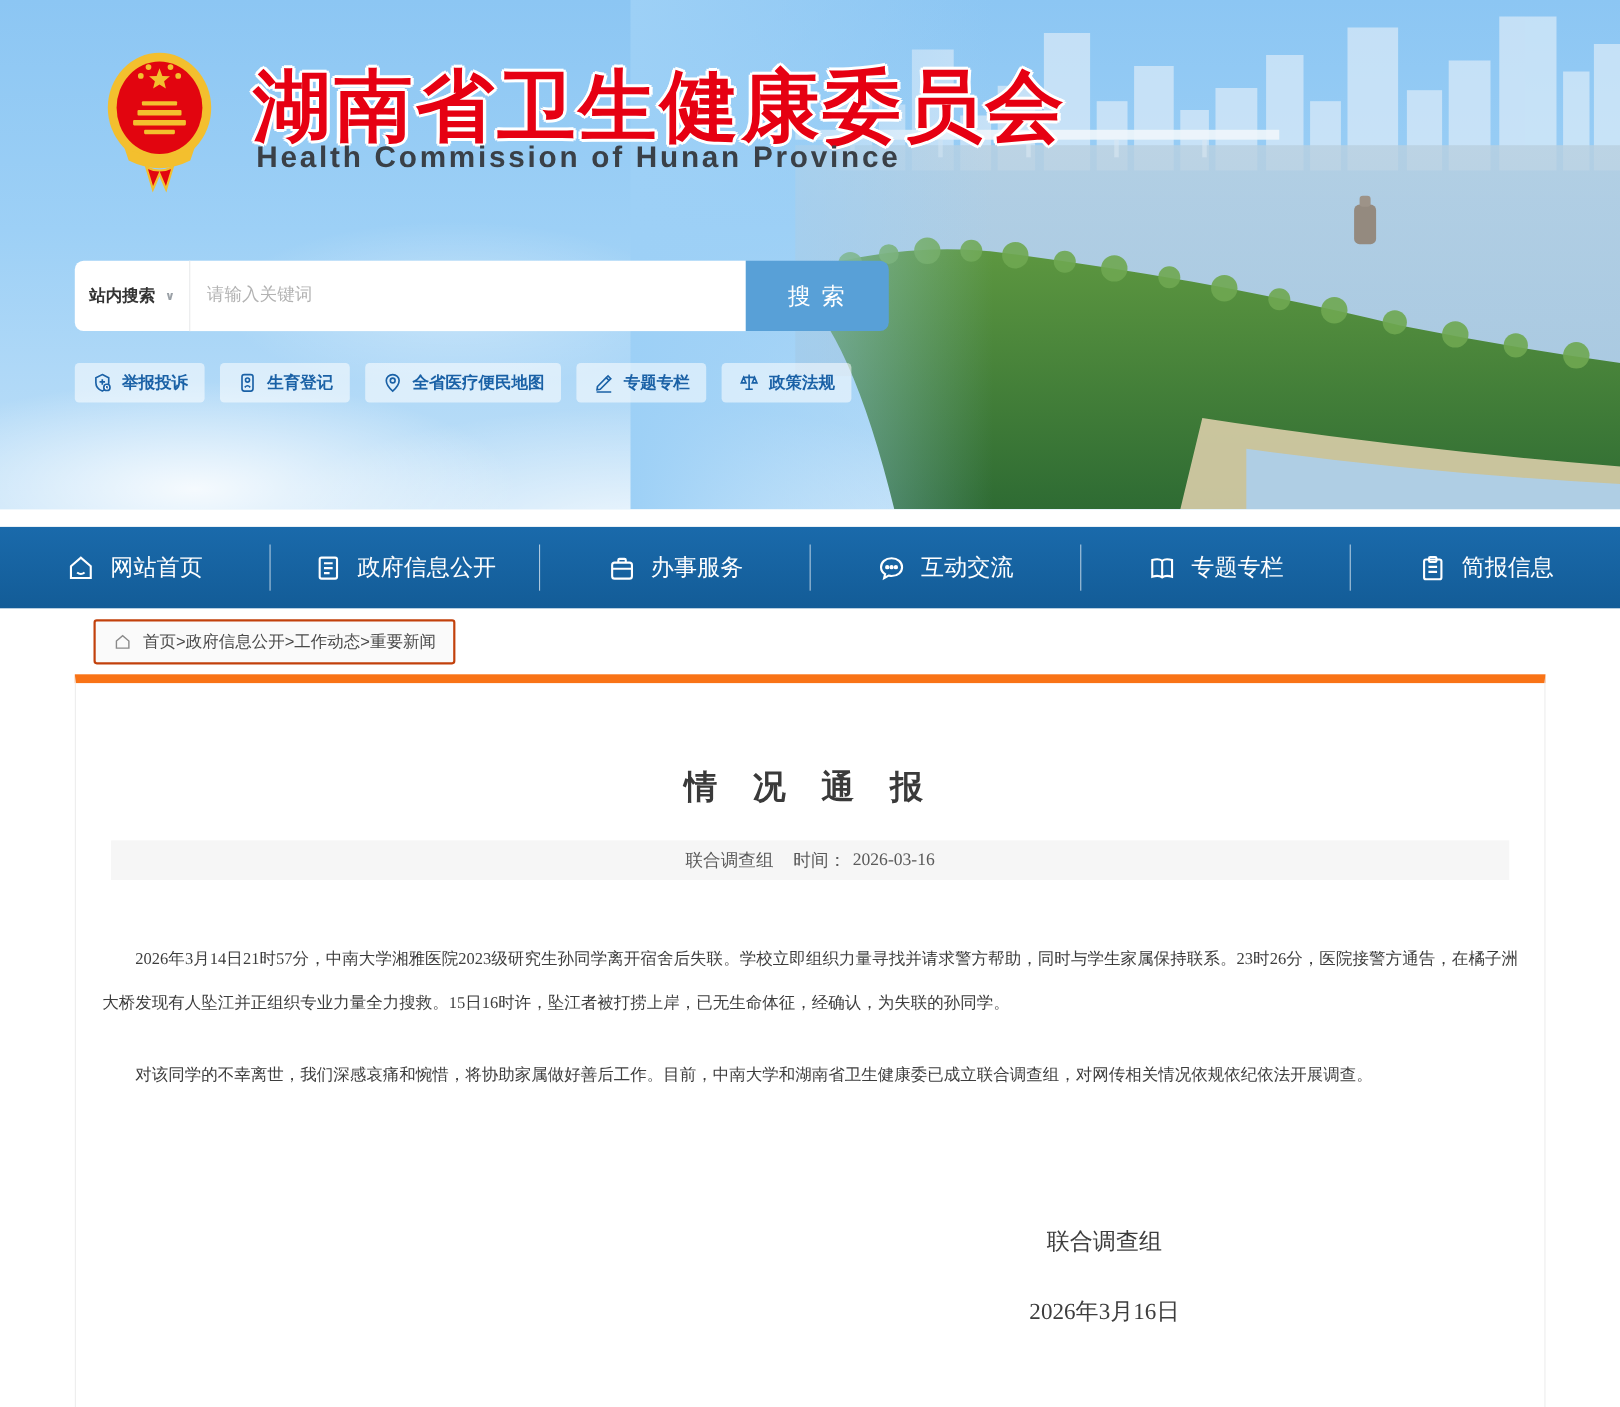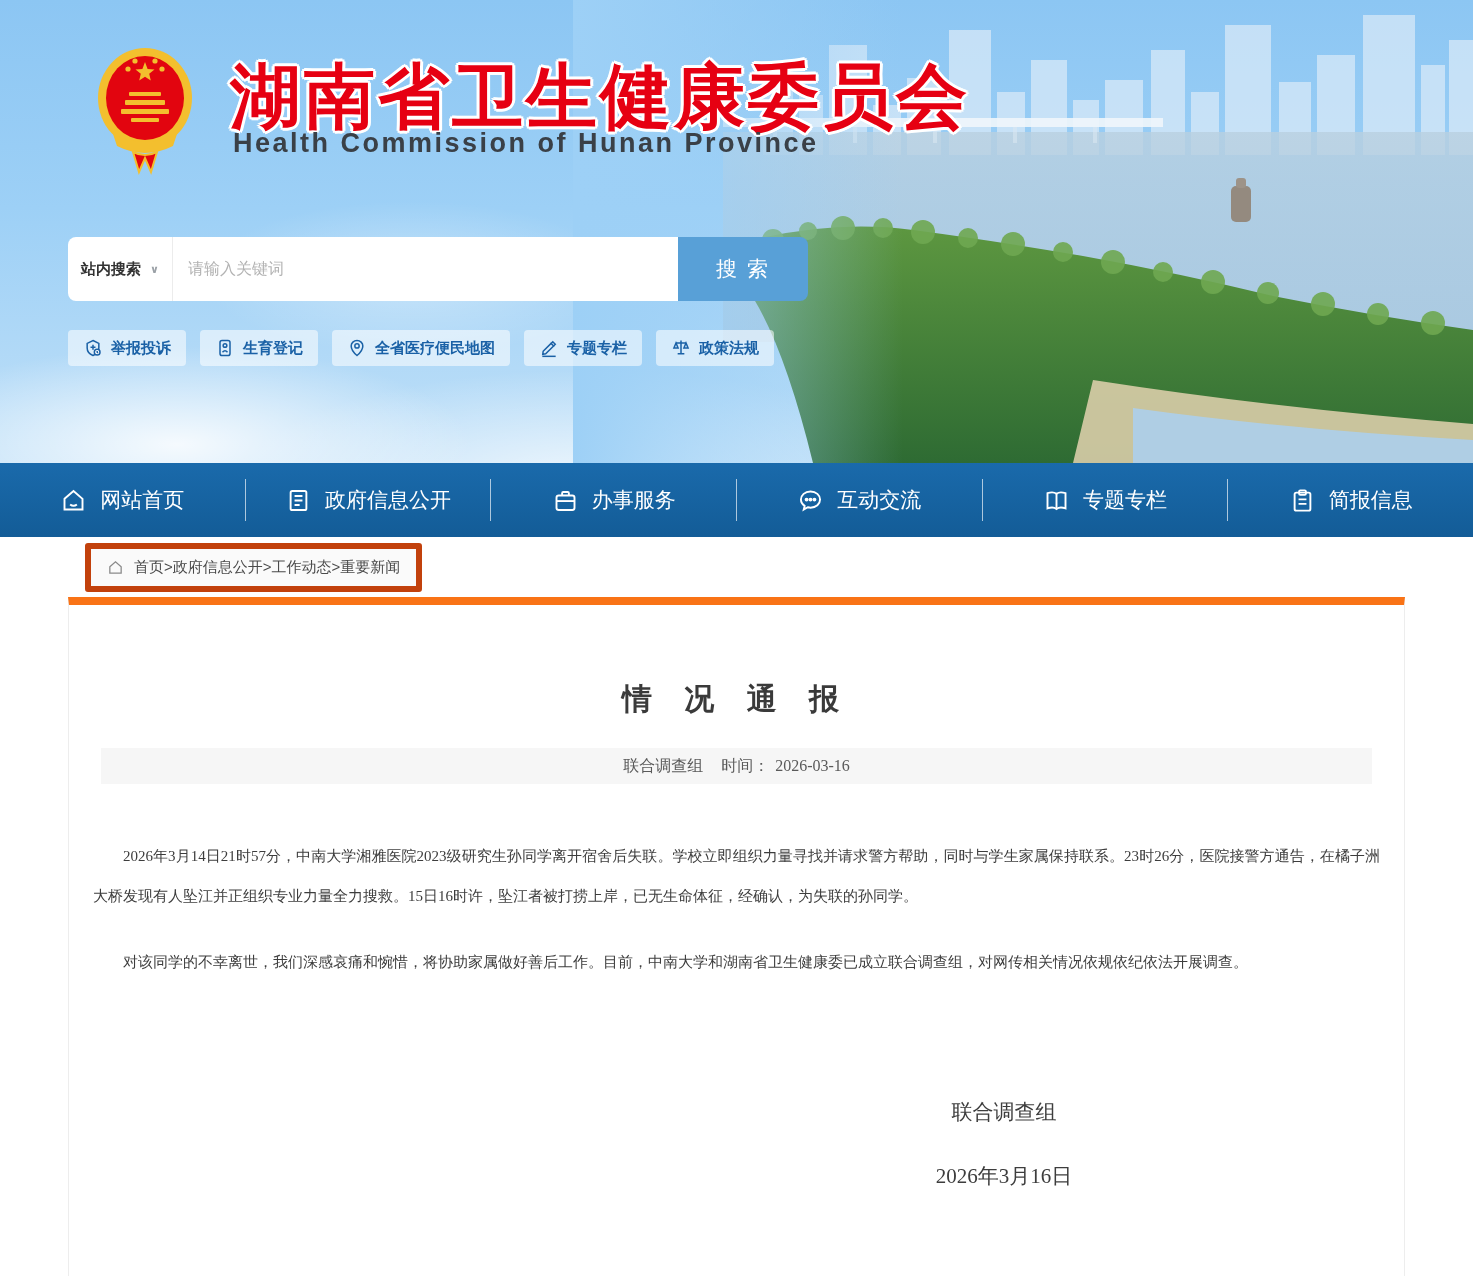--- a/index.html
+++ b/index.html
@@ -22,27 +22,27 @@
   .search-scope .chev{color:#9aa0a6;font-size:11px;}
   .search-input{flex:1;border:none;outline:none;border-left:1px solid #ececec;padding:0 15px;font-size:16px;color:#333;}
   .search-input::placeholder{color:#b3b3b3;}
   .search-btn{width:130px;border:none;background:#58a0d7;color:#fff;font-size:21px;letter-spacing:2px;
     border-radius:0 8px 8px 0;cursor:pointer;}
   .quick-links{position:absolute;left:68px;top:330px;display:flex;gap:14px;}
   .chip{height:36px;padding:0 15px;background:rgba(255,255,255,.55);border-radius:4px;display:flex;align-items:center;
     gap:8px;color:#1a61a6;font-size:15px;font-weight:700;cursor:pointer;white-space:nowrap;}
   .chip svg{width:20px;height:20px;flex:0 0 auto;}
   
-  .nav{height:74px;background:linear-gradient(180deg,#1a6aab,#135c97);display:flex;align-items:center;}
+  .nav{height:74px;background:linear-gradient(180deg,#1a6aab,#135c97);display:flex;align-items:center;margin-top:16px;}
   .nav-item{flex:1;display:flex;align-items:center;justify-content:center;gap:13px;color:#fff;font-size:21px;cursor:pointer;}
   .nav-item svg{width:27px;height:27px;}
   .nav-sep{width:1px;height:42px;background:rgba(255,255,255,.65);}
   
   .crumb-zone{height:60px;display:flex;align-items:center;padding-left:85px;}
-  .crumb-box{display:flex;align-items:center;gap:10px;background:#fafafa;border:6px solid #c2410c;border-radius:3px;
+  .crumb-box{display:flex;align-items:center;gap:10px;background:#fafafa;border:2px solid #c2410c;border-radius:3px;
     padding:9px 16px;color:#4a4a4a;font-size:15px;}
   .crumb-box svg{width:17px;height:17px;}
   
   .article{margin:0 68px;border-top:8px solid #f97316;border-left:1px solid #ededed;border-right:1px solid #ededed;
     background:#fff;box-sizing:border-box;min-height:679px;}
   .article-title{padding-top:74px;text-align:center;font-size:30px;font-weight:700;color:#3a3a3a;letter-spacing:12px;}
   .article-meta{margin:28px 32px 0;background:#f6f6f6;height:36px;display:flex;align-items:center;justify-content:center;
     gap:6px;color:#5a5a5a;font-size:16px;font-family:"Liberation Serif","DejaVu Serif",serif;}
   .article-meta .mt{margin-left:12px;}
   .article-body{margin:52px 24px 0;font-family:"Liberation Serif","DejaVu Serif",serif;font-size:15px;color:#3d3d3d;

